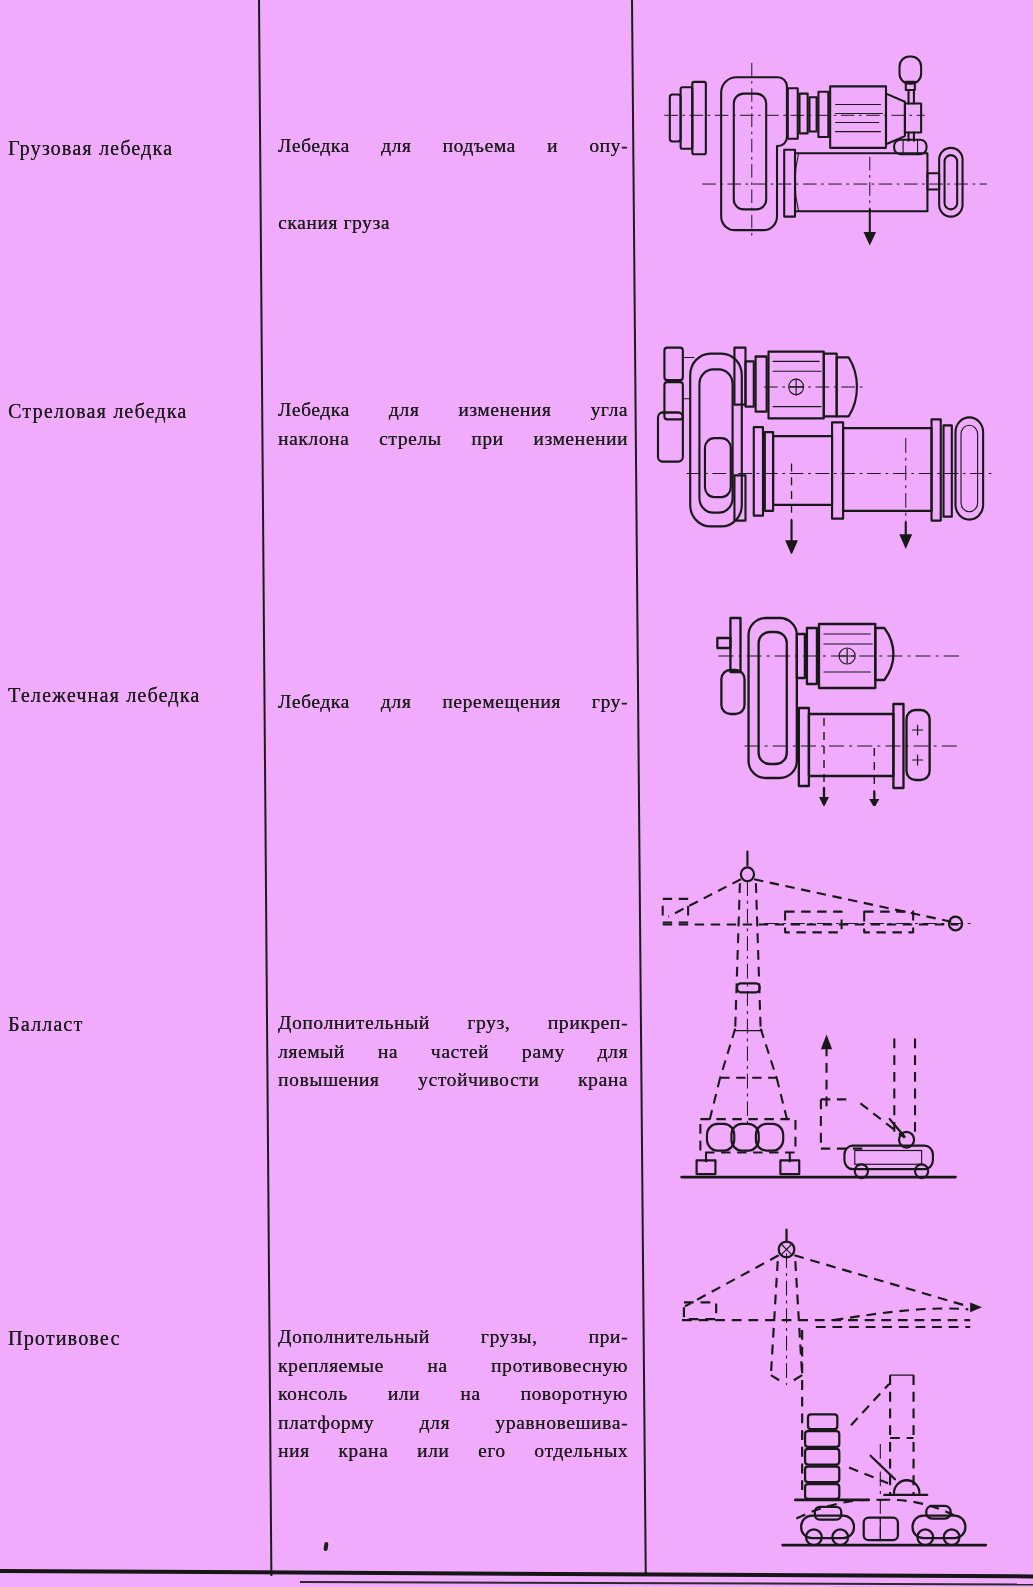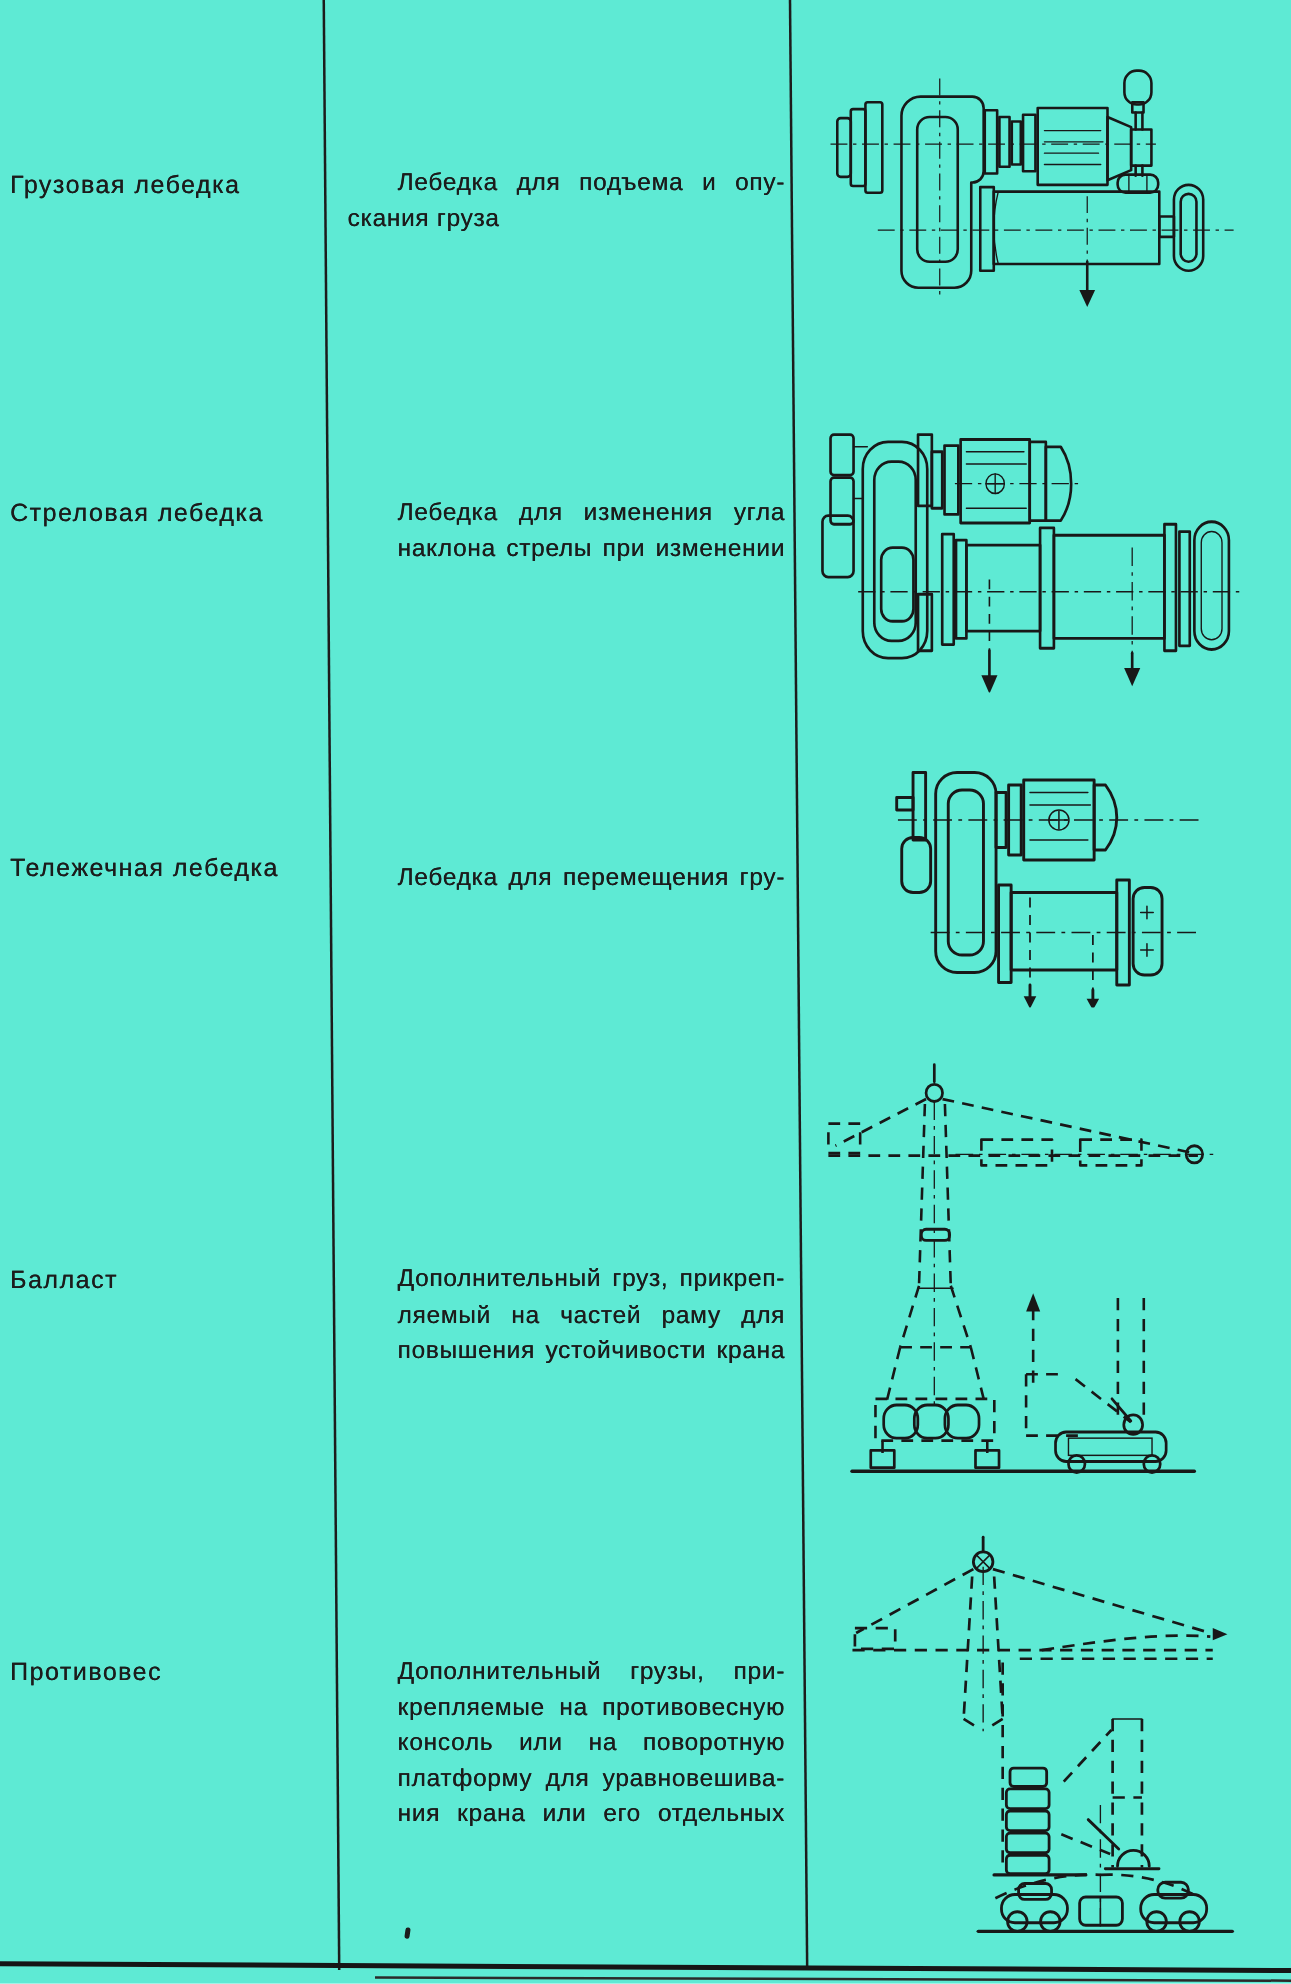--- a/index.html
+++ b/index.html
@@ -1,38 +1,38 @@
 <!DOCTYPE html>
 <html><head>
 <meta charset="utf-8">
 <style>
   html,body{margin:0;padding:0;background:#ffffff;}
   .page{
     position:relative; width:1033px; height:1587px; overflow:hidden;
-    background:#5eead4; color:#1c1c1c;
-    font-family:Liberation Sans, sans-serif;
+    background:#f0abfc; color:#1c1c1c;
+    font-family:Liberation Serif, serif;
   }
   .vrule{position:absolute; top:0; width:2px; height:1576px; background:#1c1c1c; transform-origin:top center;}
   .vrule.v1{left:258px; transform:rotate(-0.45deg);}
   .vrule.v2{left:631px; transform:rotate(-0.5deg);}
   .hrule-thick{position:absolute; left:0; top:1569px; width:1033px; height:4px; background:#161616; transform:rotate(0.3deg); transform-origin:left center;}
   .hrule-thin{position:absolute; left:300px; top:1581px; width:733px; height:2px; background:#2a2a2a; transform:rotate(0.2deg); transform-origin:left center;}
   .stray{position:absolute; left:324px; top:1542px; width:4px; height:9px; background:#1c1c1c; border-radius:2px; transform:rotate(8deg);}
   .term{
     position:absolute; left:8px; width:242px;
     font-size:20px; letter-spacing:1.2px; line-height:24px;
     text-shadow:0.25px 0 0 currentColor;
   }
   .def{
     position:absolute; left:278px; width:350px;
     font-size:19.5px; letter-spacing:0.6px; line-height:28.6px;
     text-shadow:0.25px 0 0 currentColor;
   }
-  .jl{text-align:justify; text-align-last:justify;margin-left:40px;}
-  .ll{text-align:left;}
+  .jl{text-align:justify; text-align-last:justify;}
+  .ll{text-align:left;margin-top:48px;}
   .fig{position:absolute;}
   
   .s{stroke:#181818; stroke-width:2.3; fill:none; stroke-linecap:round; stroke-linejoin:round;}
   .t{stroke:#181818; stroke-width:1.2; fill:none; stroke-linecap:round;}
   .d{stroke:#181818; stroke-width:2.2; fill:none; stroke-dasharray:10 7; stroke-linejoin:round;}
   .c{stroke:#181818; stroke-width:1.1; fill:none; stroke-dasharray:15 5 3 5;}
   .blk{fill:#181818; stroke:none;}
 </style>
 </head>
 <body>

